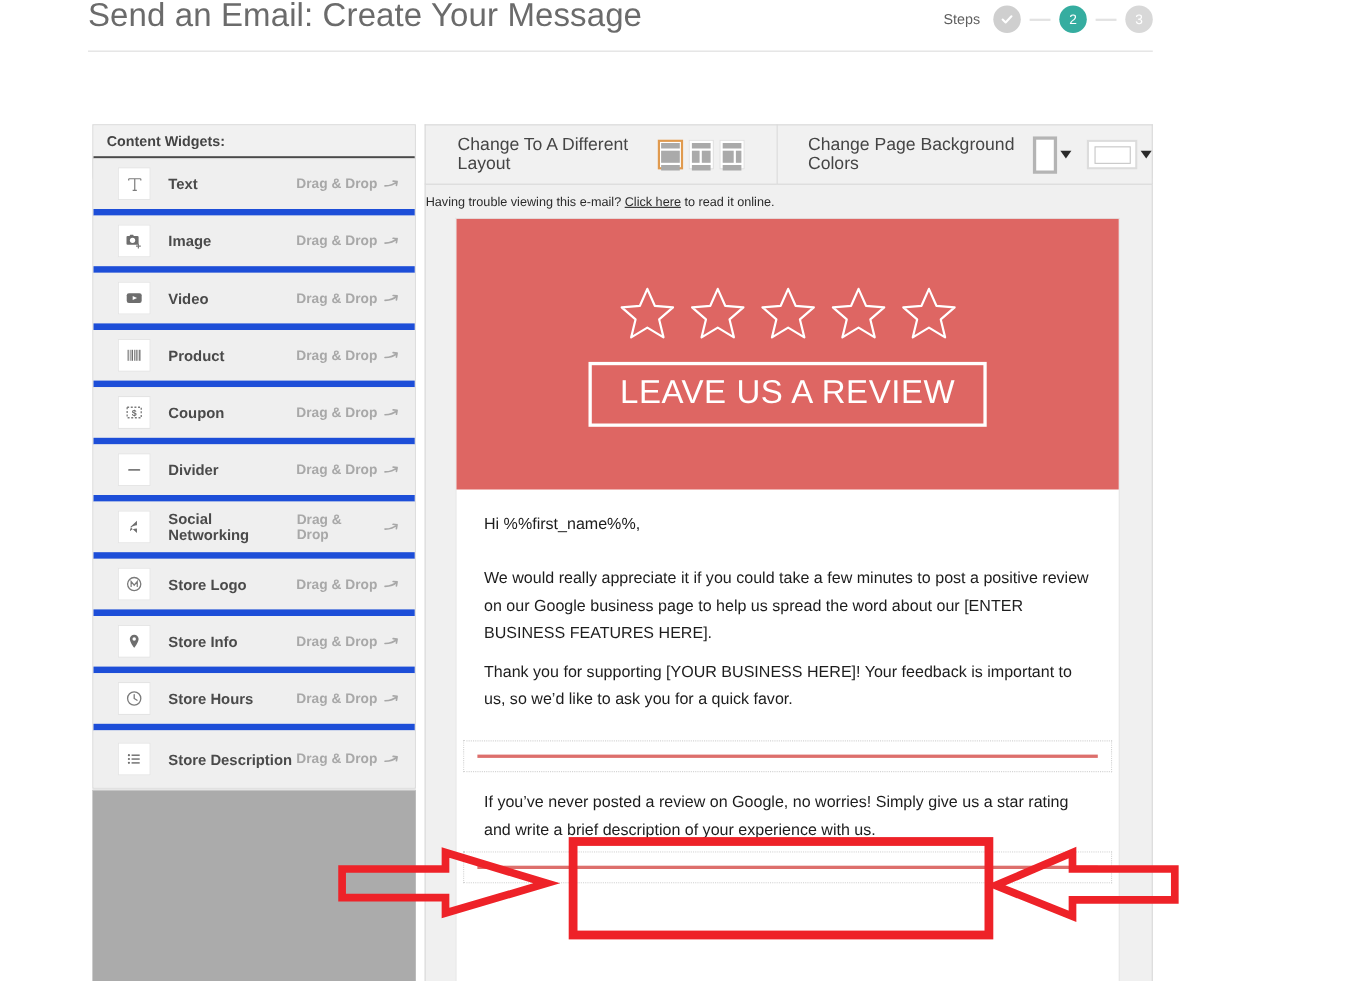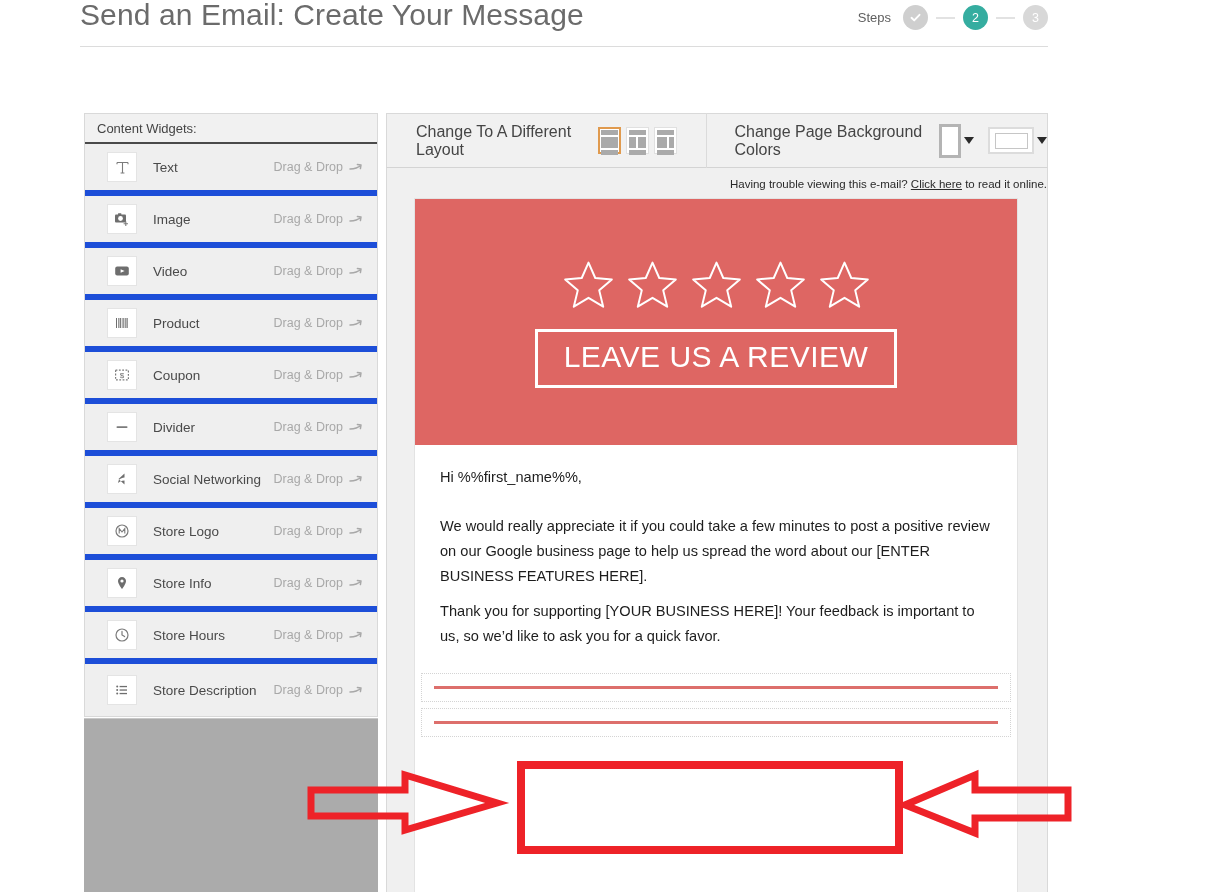--- a/index.html
+++ b/index.html
@@ -54,21 +54,21 @@
   .or-text { font-size: 12.5px; color: #777; }
   .caret-dn {
     display: inline-block; width: 0; height: 0; margin-left: 7px;
     border-left: 4px solid transparent; border-right: 4px solid transparent;
     border-top: 5px solid #6a6a6a;
   }
 
   
   .sidebar {
     position: absolute; left: 84px; top: 113px; width: 294px;
-    background: #f1f1f1; border: 1px solid #d9d9d9;
+    background: #f1f1f1; border: 1px solid #d9d9d9; font-weight: bold;
   }
   .sidebar-head {
     height: 30px; display: flex; align-items: center; padding-left: 12px;
     font-size: 13px; color: #444; background: #f1f1f1;
     border-bottom: 2px solid #4a4a4a;
   }
   .widget-row {
     height: 52px; display: flex; align-items: center;
     border-bottom: 6px solid #1d4ed8; background: #efefef;
     padding: 0 14px 0 22px; cursor: move;
@@ -120,22 +120,22 @@
     border-top: 7px solid #2a2a2a;
   }
 
   
   .preview {
     position: absolute; left: 386px; top: 168px; width: 662px; height: 724px;
     background: #f0f0f0; border-left: 1px solid #d9d9d9; border-right: 1px solid #d9d9d9;
     overflow: hidden;
   }
   .view-online {
-    text-align: right; font-size: 11.5px; color: #2a2a2a;
-    padding-top: 10px; padding-bottom: 8px; padding-left: 16px;
+    text-align: left; font-size: 11.5px; color: #2a2a2a;
+    padding-top: 10px; padding-bottom: 8px;
   }
   .view-online a { color: #2a2a2a; text-decoration: underline; }
   .mail-body {
     position: absolute; left: 27px; top: 30px; width: 604px;
     background: #ffffff; border: 1px solid #e3e3e3; border-bottom: none;
     min-height: 694px;
   }
   .banner {
     background: #de6663; height: 246px; position: relative;
     display: flex; flex-direction: column; align-items: center; justify-content: center;
@@ -473,20 +473,23 @@
       <div class="mail-text">
         <p>Hi %%first_name%%,</p>
         <p style="margin-bottom:10px">We would really appreciate it if you could take a few minutes to post a positive review on our Google business page to help us spread the word about our [ENTER BUSINESS FEATURES HERE].</p>
         <p>Thank you for supporting [YOUR BUSINESS HERE]! Your feedback is important to us, so we’d like to ask you for a quick favor.</p>
       </div>
 
       <div class="widget-slot">
         <div class="red-divider"></div>
       </div>
 
+      <div class="mail-text" style="padding-top:16px">
+        <p style="margin-bottom:0">If you’ve never posted a review on Google, no worries! Simply give us a star rating and write a brief description of your experience with us.</p>
+      </div>
 
 
       <div class="widget-slot" style="margin-top:6px">
         <div class="red-divider"></div>
       </div>
     </div>
   </div>
 
   <svg class="annot">
 

